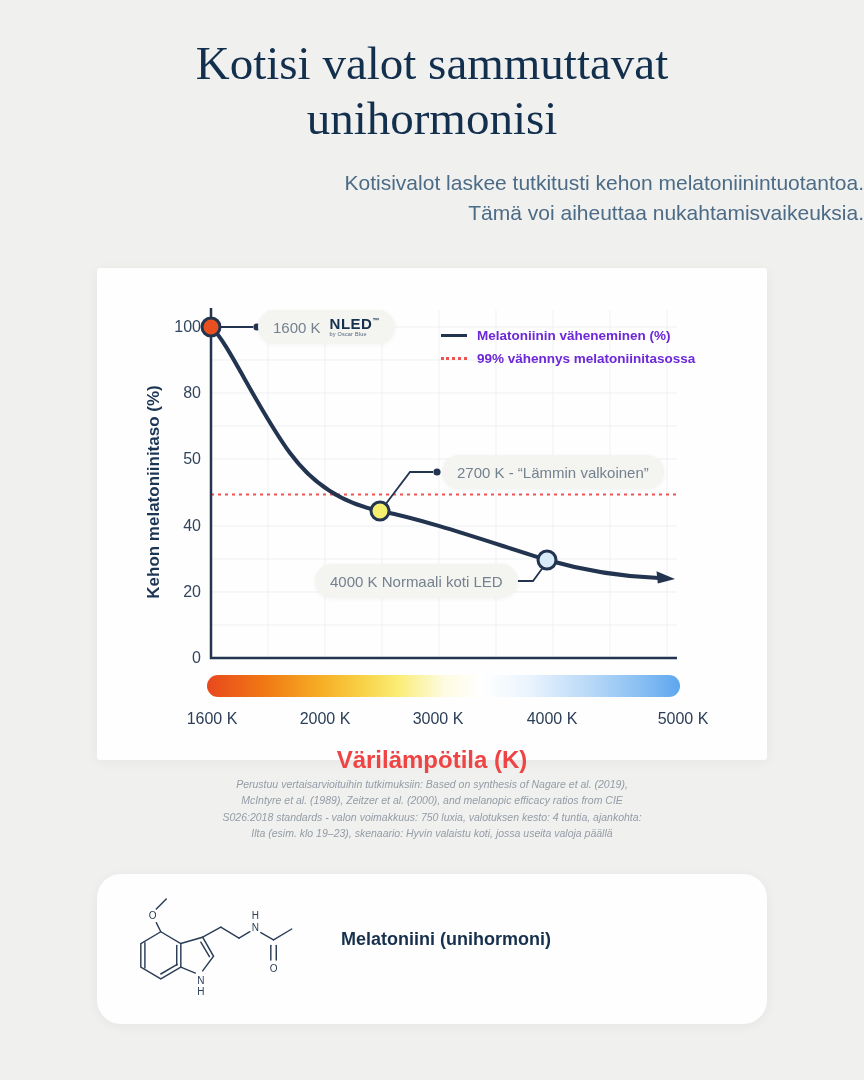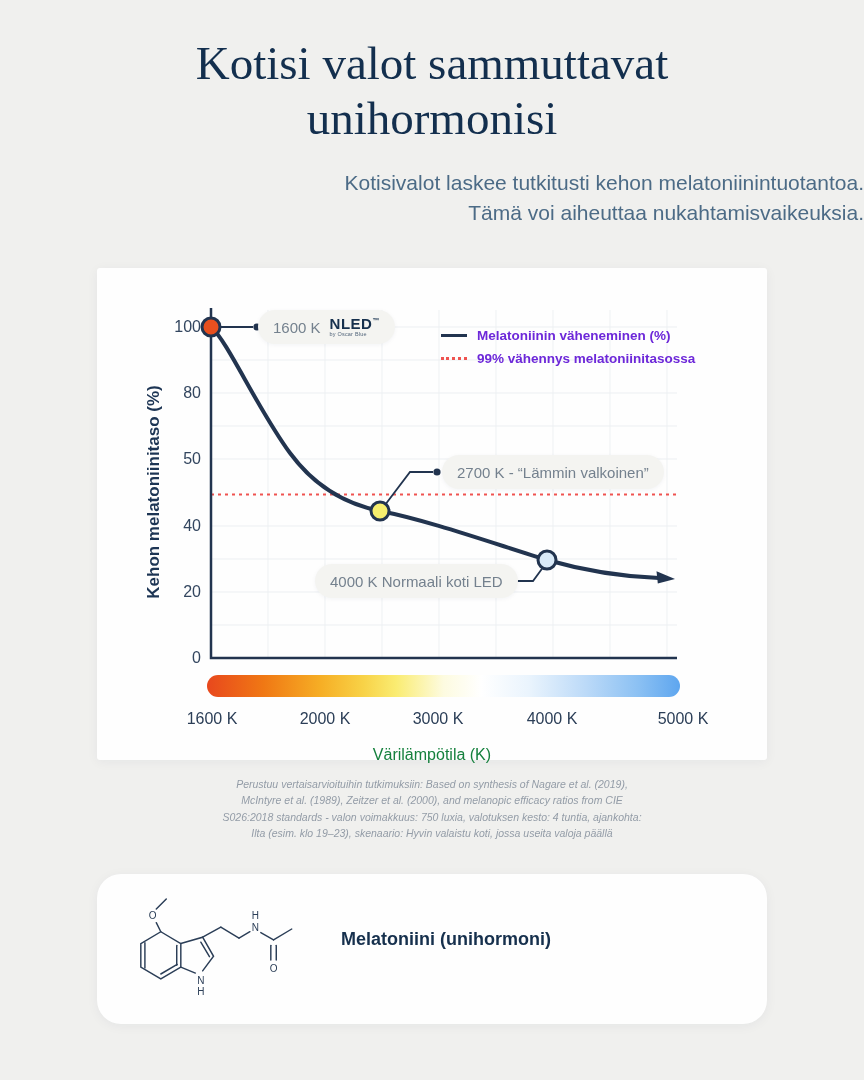--- a/index.html
+++ b/index.html
@@ -32,21 +32,21 @@
   .ytick { position:absolute; left:56px; width:48px; text-align:right;
     font-size:16px; color:#33465f; }
   .xtick { position:absolute; width:84px; text-align:center;
     font-size:16px; color:#2b3e57; top:442px; }
   .ylabel {
     position:absolute; left:-93px; top:214px; width:300px; text-align:center;
     transform:rotate(-90deg); font-size:17px; font-weight:bold; color:#1d3554;
   }
   .xlabel {
     position:absolute; left:0; right:0; top:478px; text-align:center;
-    font-size:16px; font-weight:normal; color:#15803d;
+    font-size:24px; font-weight:bold; color:#ef4444;
   }
   .legend { position:absolute; left:344px; top:60px; }
   .legend-row { display:flex; align-items:center; margin-bottom:8px; }
   .legend-swatch { width:26px; margin-right:10px; }
   .swatch-solid { border-top:3px solid #22344f; }
   .swatch-dotted { border-top:3px dotted #ef5350; }
   .legend-label { font-size:13.5px; font-weight:bold; color:#6d28d9; }
   .pill {
     position:absolute; display:inline-flex; align-items:center;
     height:34px; padding:0 15px; border-radius:17px;

